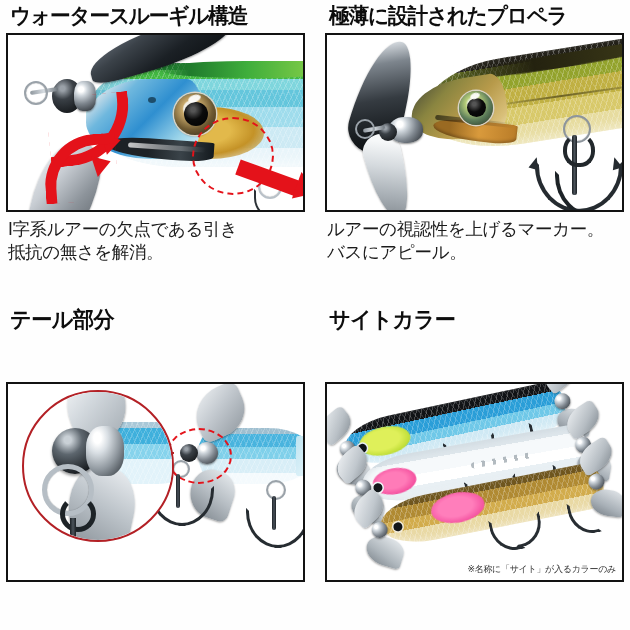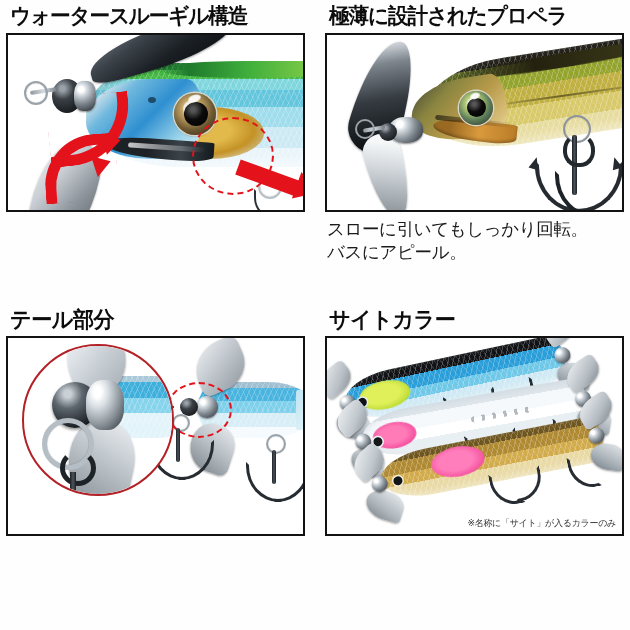--- a/index.html
+++ b/index.html
@@ -52,21 +52,21 @@
     letter-spacing: -1.2px;
   }
   .photo {
     position: relative;
     border: 2px solid #121212;
     background: #ffffff;
     overflow: hidden;
     height: 179px;
     box-sizing: border-box;
   }
-  .row2 .photo { height: 200px; }
+  .row2 .photo { height: 200px; margin-top: 46px; }
   .caption {
     font-size: 17.5px;
     line-height: 1.32;
     margin: 6px 0 0 2px;
     letter-spacing: -0.4px;
     color: #1b1b1b;
     white-space: pre-line;
   }
   .footnote {
     position: absolute;
@@ -250,20 +250,22 @@
                       border-bottom:11px solid transparent; transform: rotate(-18deg);"></div>
 
           <div class="dashCircle" style="left:184px; top:82px; width:78px; height:74px;"></div>
 
           <div class="arrowRed" style="left:230px; top:124px; width:64px; height:16px; transform: rotate(20deg); transform-origin:left center;"></div>
           <div style="position:absolute; left:288px; top:140px; width:0; height:0;
                       border-left:22px solid #e4121a; border-top:14px solid transparent;
                       border-bottom:14px solid transparent; transform: rotate(20deg);"></div>
         </div>
       </div>
+      <div class="caption">I字系ルアーの欠点である引き
+抵抗の無さを解消。</div>
     </div>
 
     <div class="cell row1">
       <div class="cell-title tight">極薄に設計されたプロペラ</div>
       <div class="photo">
         <div class="art">
 
           <div class="bodyShape" style="left:96px; top:18px; width:226px; height:88px;
                       background: linear-gradient(to bottom,
                         #211f17 0 9%,
@@ -326,21 +328,21 @@
                       border:4px solid #22282c; border-radius:50% 50% 46% 46%; border-top-color:transparent;"></div>
           <div class="hookWire" style="left:208px; top:126px; width:42px; height:44px; border-width:4px; border-color:#252b30; border-top-color:transparent; border-right-color:transparent; border-radius: 0 0 0 90%;"></div>
           <div class="hookWire" style="left:246px; top:126px; width:42px; height:44px; border-width:4px; border-color:#252b30; border-top-color:transparent; border-left-color:transparent; border-right-color:#252b30; border-radius: 0 0 90% 0;"></div>
           <div class="hookWire" style="left:228px; top:136px; width:38px; height:40px; border-width:4px; border-color:#1d2327; border-top-color:transparent; border-right-color:transparent; border-radius: 0 0 0 90%;"></div>
           <div style="position:absolute; left:203px; top:122px; width:0; height:0;
                       border-bottom:12px solid #252b30; border-left:5px solid transparent; border-right:5px solid transparent; transform: rotate(16deg);"></div>
           <div style="position:absolute; left:284px; top:122px; width:0; height:0;
                       border-bottom:12px solid #252b30; border-left:5px solid transparent; border-right:5px solid transparent; transform: rotate(-16deg);"></div>
         </div>
       </div>
-      <div class="caption">スローに引いてもしっかり回転。
+      <div class="caption">ルアーの視認性を上げるマーカー。
 バスにアピール。</div>
     </div>
 
     <div class="cell row2">
       <div class="cell-title">テール部分</div>
       <div class="photo">
         <div class="art">
 
           <div style="position:absolute; left:190px; top:44px; width:118px; height:56px;
                       background: linear-gradient(to bottom,

